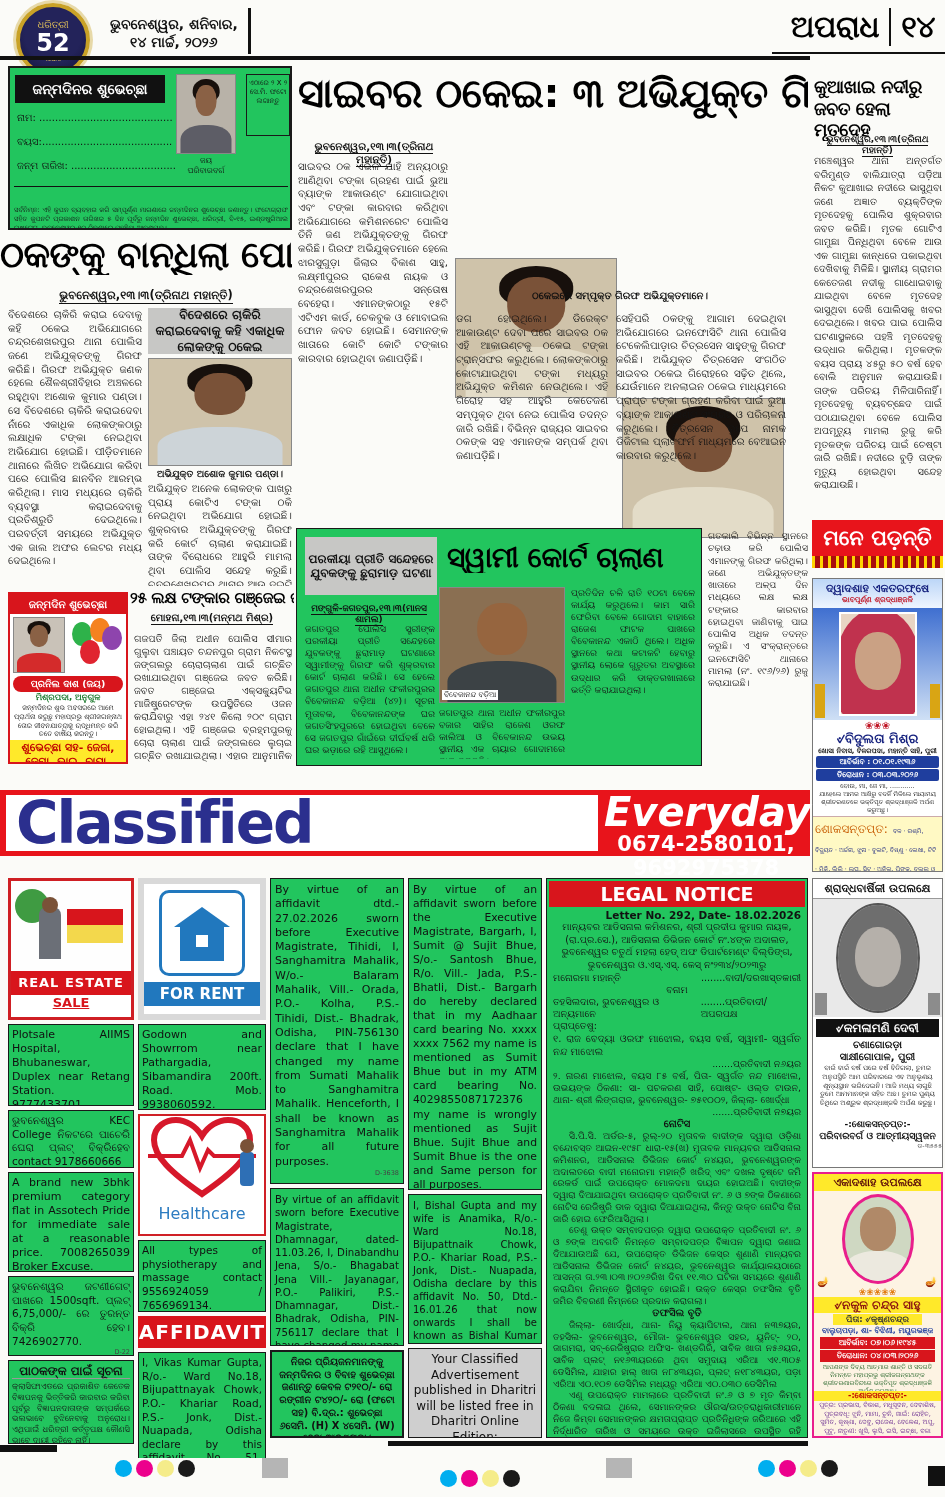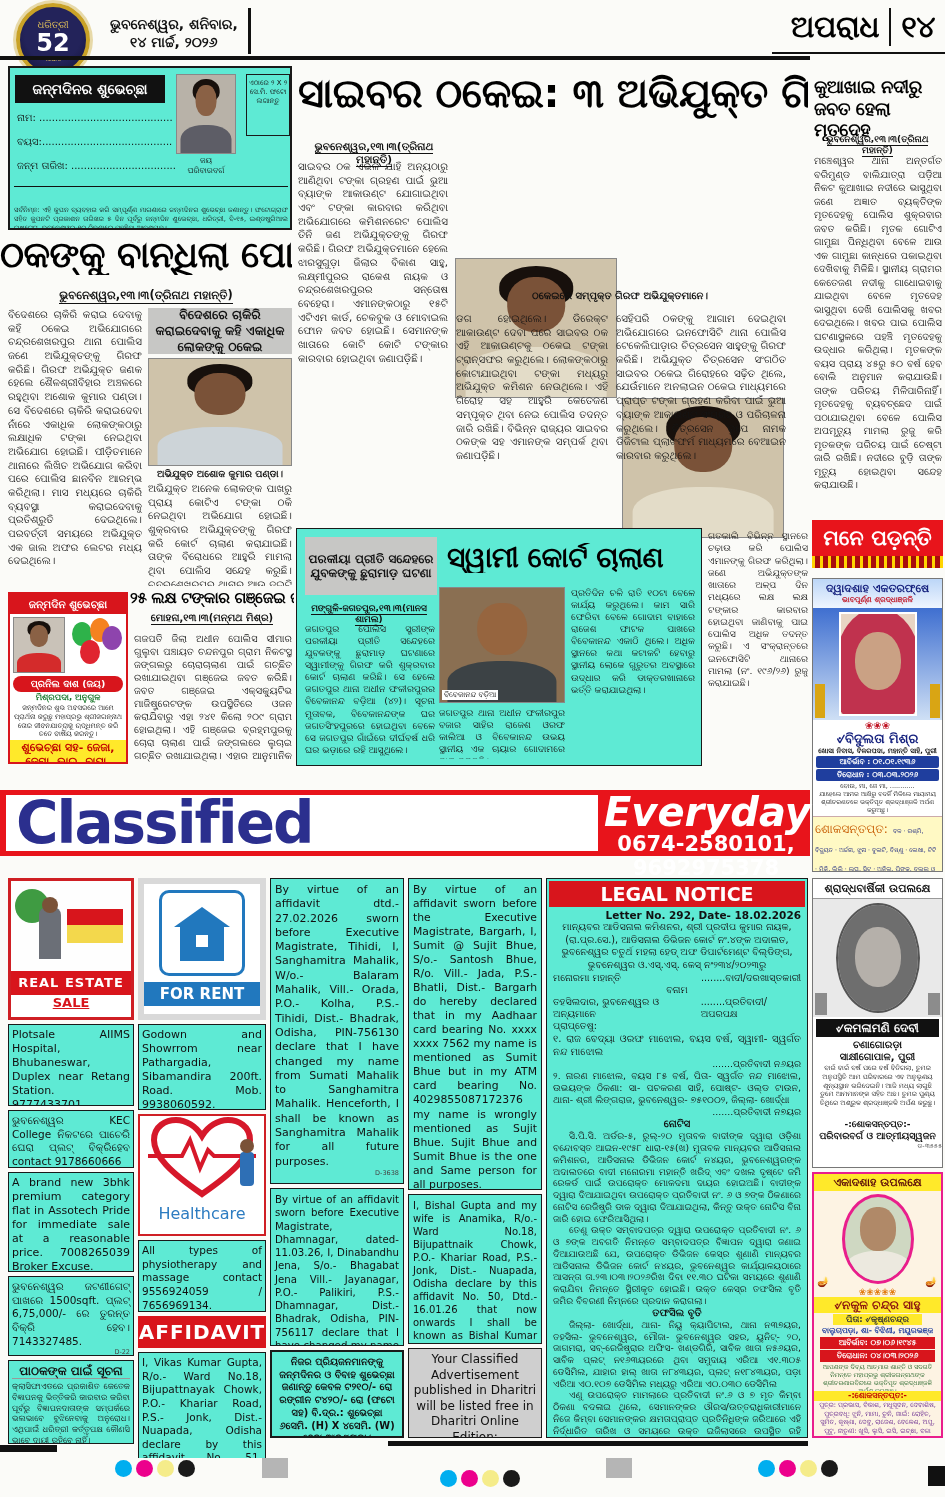--- a/index.html
+++ b/index.html
@@ -1,20 +1,20 @@
 <!DOCTYPE html>
 <html><head>
 <meta charset="utf-8">
 <style>
 *{margin:0;padding:0;box-sizing:border-box}
 html,body{background:#e9e9e6}
 .page{position:relative;width:945px;height:1497px;background:#fbfbf8;overflow:hidden;
   font-family:"DejaVu Sans","Liberation Sans",sans-serif;color:#111}
 .abs{position:absolute}
-.bx{border:1.4px solid #1a1a1a;background:#5eead4}
+.bx{border:1.4px solid #1a1a1a;background:#22c55e}
 .jt{text-align:justify;color:#151515;word-break:break-word}
 .ct{text-align:center}
 .bold{font-weight:bold}
 .clip{overflow:hidden}
 .dnum{font-size:6.5px;color:#444;text-align:right;display:block}
 
 .logo{width:74px;height:74px;border-radius:50%;background:radial-gradient(circle at 50% 40%,#23235a 55%,#101035);
   border:4px solid #c9a227;box-shadow:0 0 0 3px #e7d9a8;display:flex;flex-direction:column;align-items:center;justify-content:center}
 .logo .t1{color:#e8c659;font-size:10px;font-weight:normal}
 .logo .t2{color:#fff;font-size:24px;font-weight:bold;line-height:1}
@@ -226,21 +226,21 @@
   </div>
   <div class="abs bx clip" style="left:8px;top:1110px;width:126px;height:58px;padding:3px">
     <div class="adtext2">ଭୁବନେଶ୍ୱର KEC College ନିକଟରେ ପାଚେରି ଘେରା ପ୍ଲଟ୍ ବିକ୍ରିହେବ contact 9178660666</div>
 
   </div>
   <div class="abs bx clip" style="left:8px;top:1172px;width:126px;height:100px;padding:3px">
     <div class="adtext">A brand new 3bhk premium category flat in Assotech Pride for immediate sale at a reasonable price. 7008265039 Broker Excuse.</div>
 
   </div>
   <div class="abs bx clip" style="left:8px;top:1276px;width:126px;height:80px;padding:3px">
-    <div class="adtext2">ଭୁବନେଶ୍ୱର ଜଟଣୀଗେଟ୍ ପାଖରେ 1500sqft. ପ୍ଲଟ୍ 6,75,000/- ରେ ତୁରନ୍ତ ବିକ୍ରି ହେବ। 7143327485.</div>
+    <div class="adtext2">ଭୁବନେଶ୍ୱର ଜଟଣୀଗେଟ୍ ପାଖରେ 1500sqft. ପ୍ଲଟ୍ 6,75,000/- ରେ ତୁରନ୍ତ ବିକ୍ରି ହେବ। 7426902770.</div>
     <span class="dnum">D-22</span>
   </div>
   <div class="abs bx clip" style="left:8px;top:1360px;width:126px;height:84px;padding:3px">
     <div class="ct bold" style="font-size:12px;border-bottom:1px solid #999;margin-bottom:2px">ପାଠକଙ୍କ ପାଇଁ ସୂଚନା</div>
     <div class="jt" style="font-size:8.3px;line-height:1.3">କ୍ଲାସିଫାଏଡରେ ପ୍ରକାଶିତ କେତେକ ବିଜ୍ଞାପନକୁ ଭିତ୍ତିକରି କାରବାର କରିବା ପୂର୍ବରୁ ବିଜ୍ଞାପନଦାତାଙ୍କ ସମ୍ପର୍କରେ ଭଲଭାବେ ବୁଝିନେବାକୁ ଅନୁରୋଧ। ଏଥିପାଇଁ ଧରିତ୍ରୀ କର୍ତ୍ତୃପକ୍ଷ କୌଣସି ଭାବେ ଦାୟୀ ରହିବେ ନାହିଁ।</div>
   </div>
 
   <div class="abs clip" style="left:138px;top:878px;width:128px;height:142px;border:6px solid #d9d9d9;background:#fff">
     <div style="margin:6px auto 0;width:86px;height:86px;border:3px solid #2178be;border-radius:10px;position:relative">
       <div style="position:absolute;left:50%;top:14px;transform:translateX(-50%);width:0;height:0;border-left:28px solid transparent;border-right:28px solid transparent;border-bottom:20px solid #2178be"></div>

